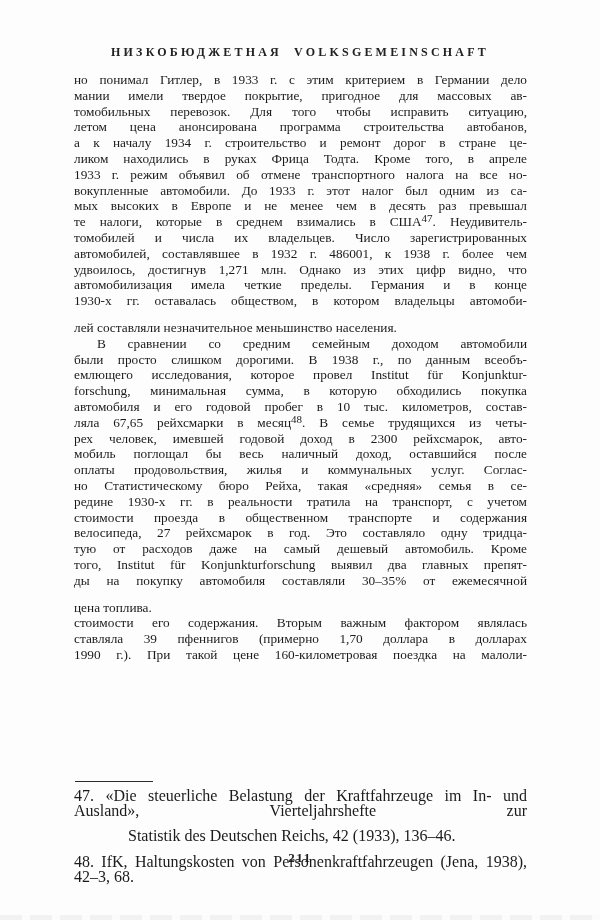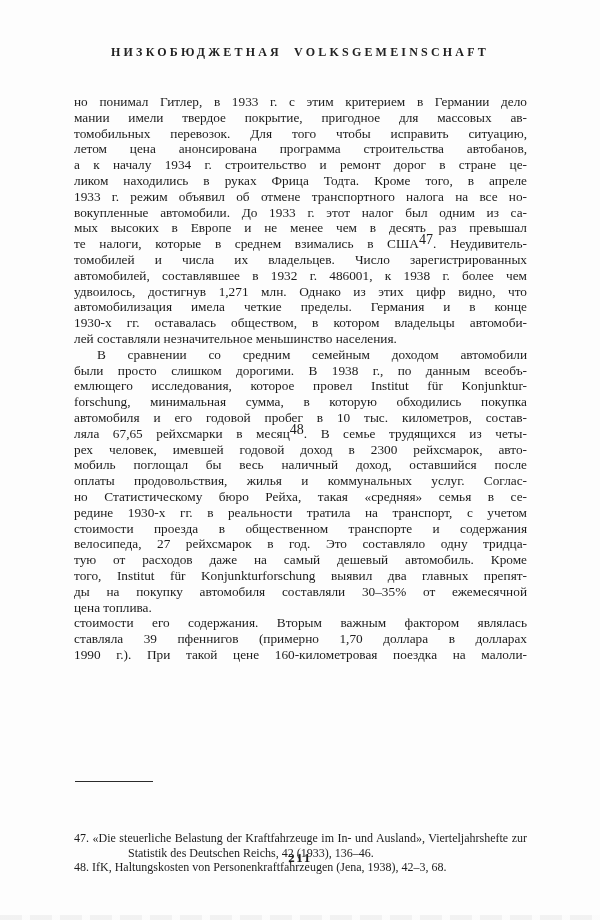--- a/index.html
+++ b/index.html
@@ -21,51 +21,51 @@
     top: 45px; left: 0; right: 0;
     text-align: center;
     font-size: 12px;
     font-weight: bold;
     letter-spacing: 3.2px;
     word-spacing: 6px;
     color: #222;
   }
   .body-text {
     position: absolute;
-    left: 74px; top: 94px;
+    left: 74px; top: 72px;
     width: 453px;
     font-size: 13.3px;
     line-height: 15.8px;
   }
   .line {
     text-align: justify;
     text-align-last: justify;
     text-justify: inter-word;
   }
-  .line.end { text-align-last: left; }
+  .line.end { text-align-last: left; margin-top: 11px; }
   .line.ind { text-indent: 23px; }
   .line.ind2 { padding-left: 54px; }
   .it { }
   .sup {
-    font-size: 14px;
+    font-size: 11px;
     vertical-align: 4.5px;
     line-height: 0;
     letter-spacing: 0;
   }
   .fn-rule {
     position: absolute;
     left: 75px; top: 781px;
     width: 78px; height: 0;
     border-top: 1.3px solid #2b2b2b;
   }
   .footnotes {
     position: absolute;
-    left: 74px; top: 831px;
+    left: 74px; top: 789px;
     width: 453px;
-    font-size: 12px;
+    font-size: 16px;
     line-height: 14.7px;
   }
   .page-number {
     position: absolute;
     top: 850px; left: 0; right: 0;
     text-align: center;
     font-size: 13px;
     font-weight: bold;
     letter-spacing: 1.5px;
     color: #1f1f1f;

